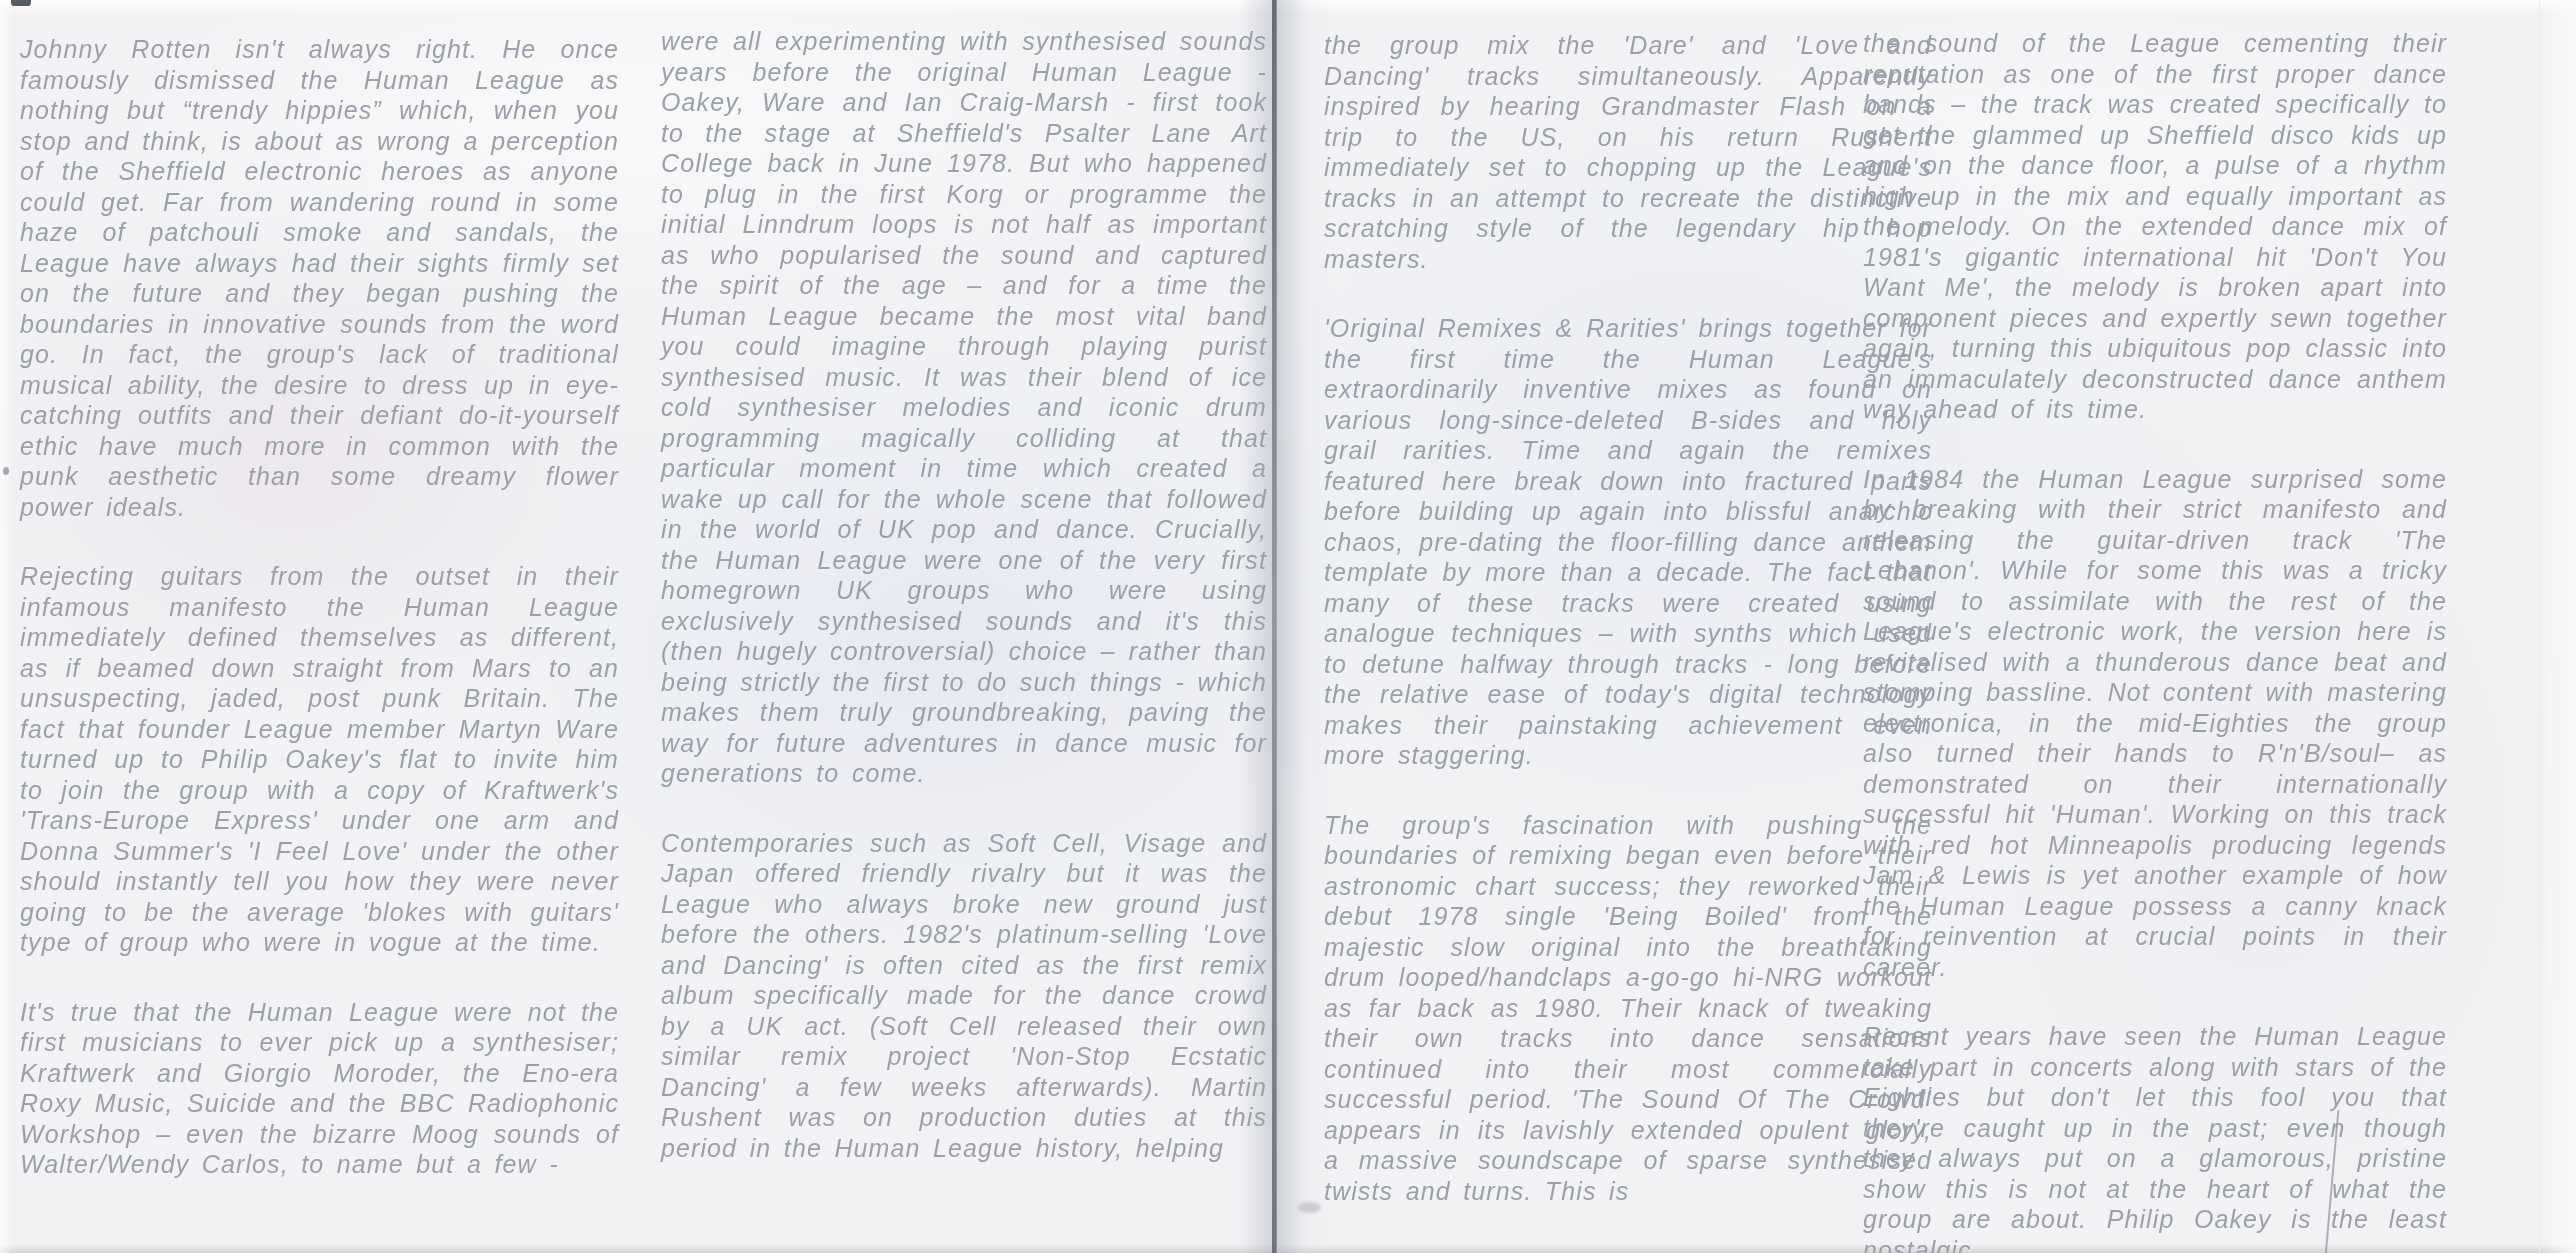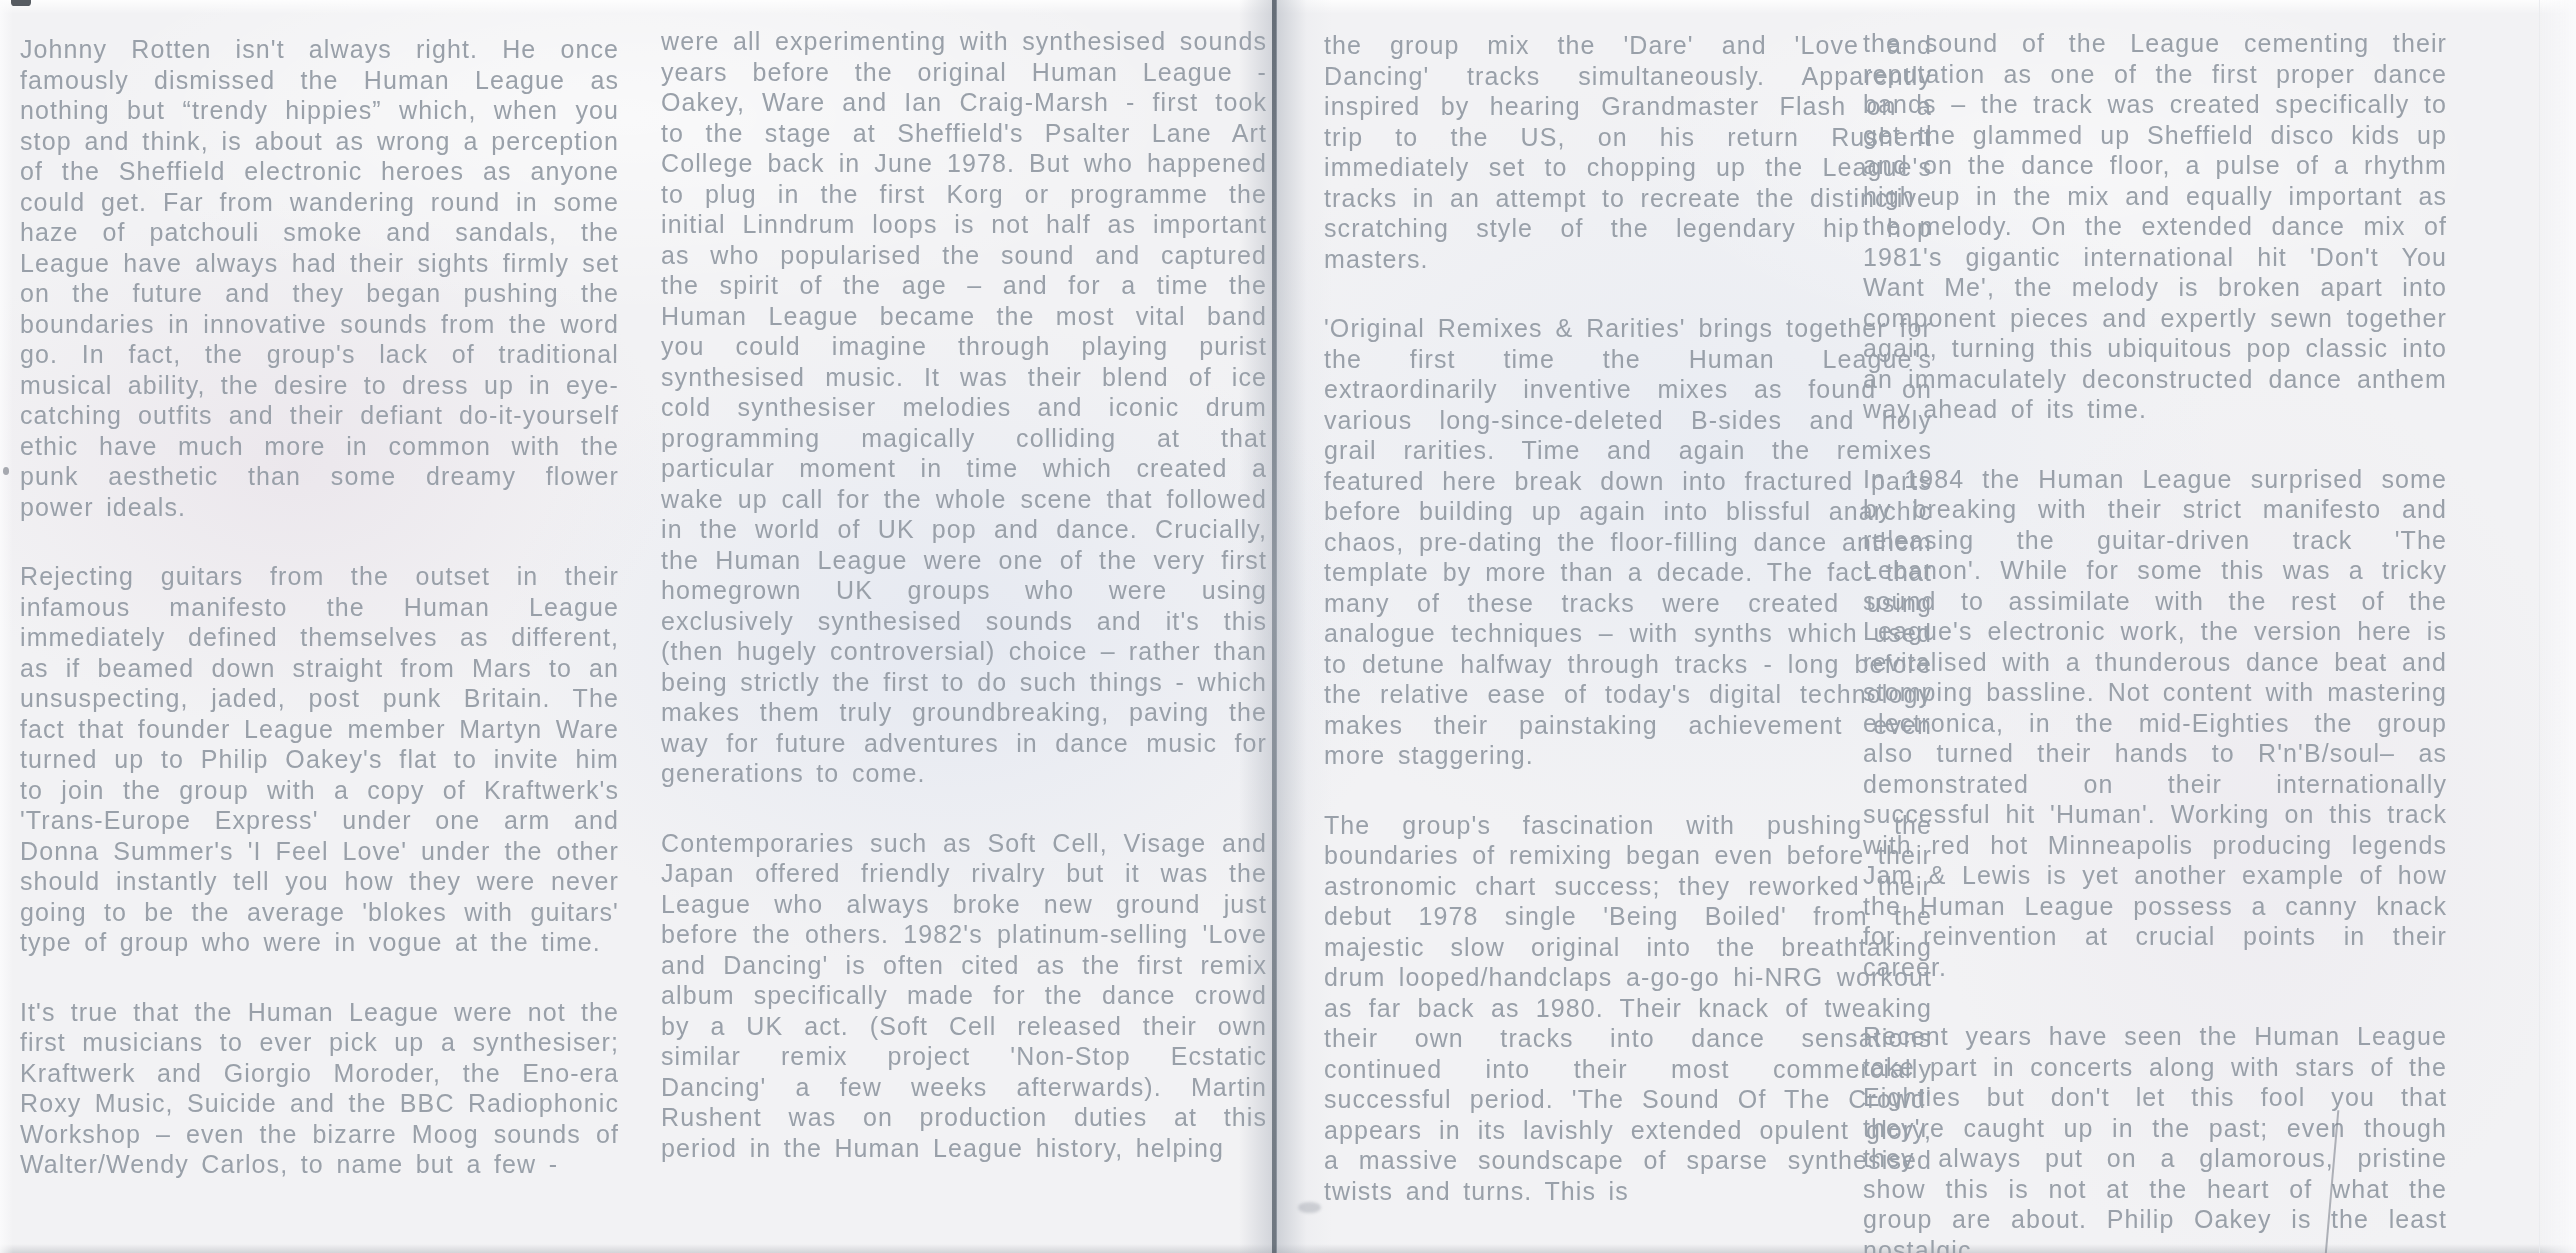--- a/index.html
+++ b/index.html
@@ -72,20 +72,21 @@
     font-size: 25px;
     line-height: 30.5px;
     text-align: justify;
     letter-spacing: 1.1px;
     word-spacing: 4.5px;
     -webkit-hyphens: none;
     hyphens: none;
   }
   .column p {
     margin: 0 0 39px 0;
+    font-style: italic;
   }
   #col1 { left: 20px;   top: 34px; width: 599px; height: 1201px; }
   #col2 { left: 661px;  top: 26px; width: 606px; height: 1201px; }
   #col3 { left: 1307px; top: 30px; width: 608px; height: 1206px; margin-left: 17px; }
   #col4 { left: 1863px; top: 28px; width: 584px; height: 1206px; }
   
   .scan-speck-top-left {
     position: absolute;
     left: 10.8px; top: 0; width: 20px; height: 6.3px;
     background: #3a3f46;

